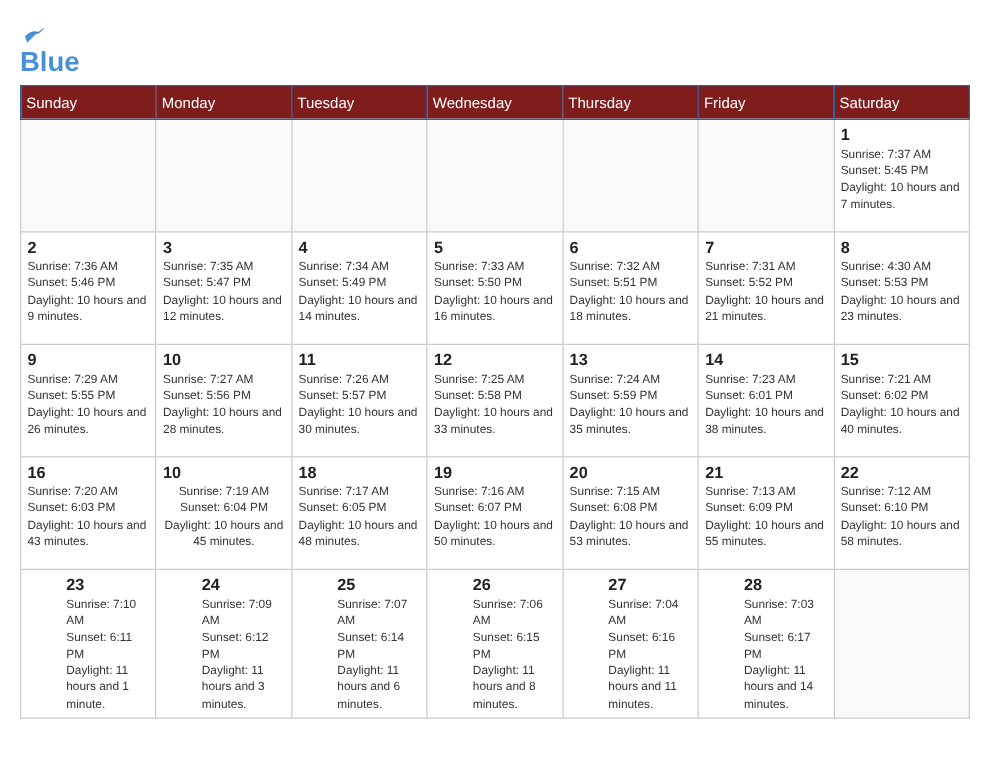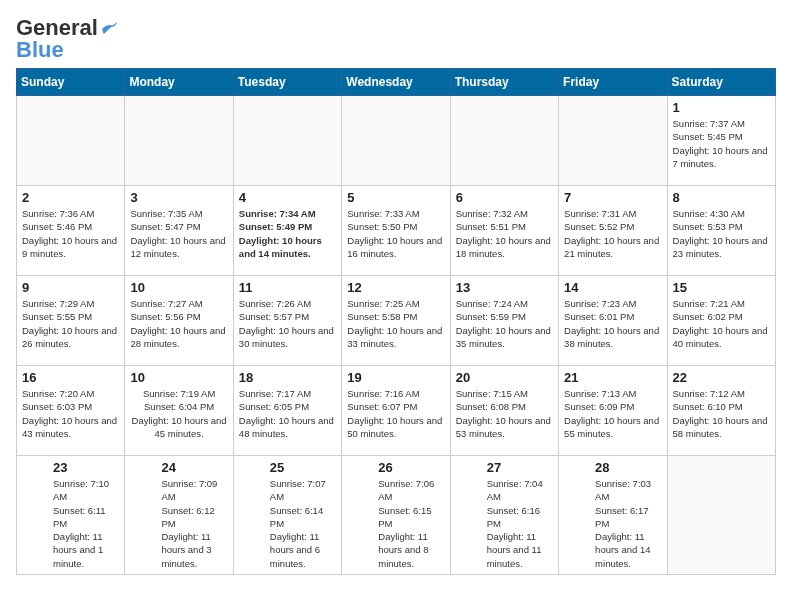--- a/index.html
+++ b/index.html
@@ -47,24 +47,24 @@
     .location {
       font-size: 14px;
       color: #555;
     }
     table {
       width: 100%;
       border-collapse: collapse;
       table-layout: fixed;
     }
     thead th {
-      background-color: #0369a1;
+      background-color: #7f1d1d;
       color: #fff;
       font-size: 12px;
-      font-weight: bold;
+      font-weight: normal;
       padding: 6px 4px;
       text-align: left;
       border: 1px solid #2a60a0;
     }
     td {
       vertical-align: top;
       border: 1px solid #ccc;
       padding: 4px 5px;
       font-size: 10px;
       color: #333;
@@ -92,21 +92,21 @@
     }
   </style>
 </head>
 <body>
 
 <div class="header">
   <div class="logo">
     <div>
       <div style="display:flex;align-items:center;">
         <span class="logo-text">
-          <span style="color:#333;">General</span><svg class="logo-icon" viewBox="0 0 20 16" xmlns="http://www.w3.org/2000/svg">
+          <svg class="logo-icon" viewBox="0 0 20 16" xmlns="http://www.w3.org/2000/svg">
               <path d="M2,8 Q8,2 14,4 Q18,1 20,0 Q16,6 12,6 Q8,10 4,14 Z" fill="#4a90d9"></path>
             </svg>
         </span>
       </div>
       <div style="font-size:22px;font-weight:bold;color:#4a90d9;line-height:0.9;">Blue</div>
     </div>
   </div>
   <div class="title-block">
     <div class="month-title"></div>
     <div class="location"></div>
@@ -148,21 +148,21 @@
 Daylight: 10 hours and 9 minutes.</div>
         </td>
         <td>
           <span class="day-number">3</span>
           <div class="day-info" style="white-space: pre-line;">Sunrise: 7:35 AM
 Sunset: 5:47 PM
 Daylight: 10 hours and 12 minutes.</div>
         </td>
         <td>
           <span class="day-number">4</span>
-          <div class="day-info" style="white-space: pre-line; font-weight: bold;">Sunrise: 7:34 AM
+          <div class="day-info" style="white-space: pre-line;">Sunrise: 7:34 AM
 Sunset: 5:49 PM
 Daylight: 10 hours and 14 minutes.</div>
         </td>
         <td>
           <span class="day-number">5</span>
           <div class="day-info" style="white-space: pre-line;">Sunrise: 7:33 AM
 Sunset: 5:50 PM
 Daylight: 10 hours and 16 minutes.</div>
         </td>
         <td>

